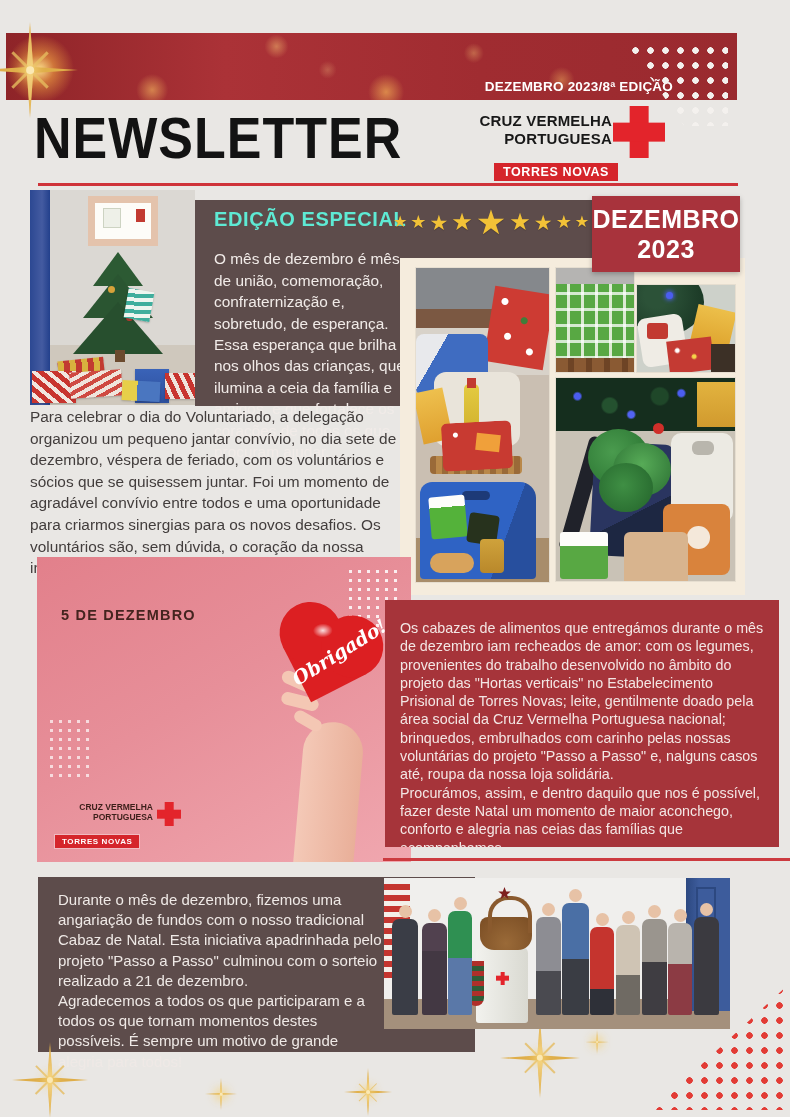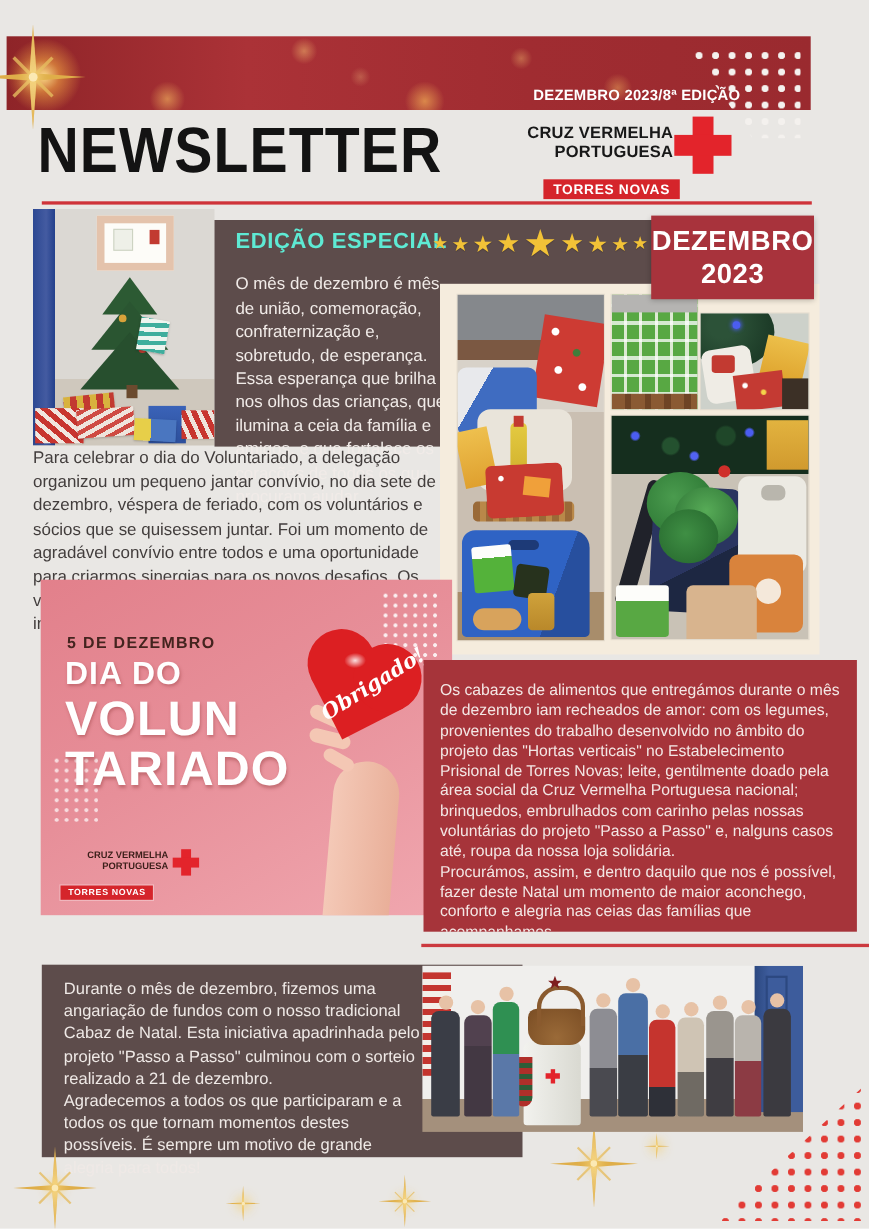--- a/index.html
+++ b/index.html
@@ -156,21 +156,21 @@
 
   
   .dez-badge{left:592px;top:196px;width:148px;height:76px;background:#a8333c;color:#fff;
     display:flex;flex-direction:column;align-items:center;justify-content:center;
     font-size:25px;font-weight:800;line-height:30px;box-shadow:0 2px 5px rgba(0,0,0,.25);letter-spacing:.5px;}
 
   
   .para-volunteer{left:30px;top:406px;width:378px;font-size:15.4px;line-height:21.6px;color:#423d3c;}
 
   
-  .poster{left:37px;top:527px;width:374px;height:305px;overflow:hidden;
+  .poster{left:37px;top:557px;width:374px;height:305px;overflow:hidden;
     background:linear-gradient(150deg,#e2808b 0%,#e78f99 45%,#f0a7af 100%);}
   .pdots{background-image:radial-gradient(rgba(255,255,255,.85) 1.6px,transparent 2px);
     background-size:9px 9px;}
   .poster-dots-tr{right:13px;top:10px;width:52px;height:68px;}
   .poster-dots-l{left:10px;top:160px;width:42px;height:60px;opacity:.8;}
   .poster-date{left:24px;top:50px;font-size:14.5px;font-weight:800;color:#44241f;letter-spacing:1.2px;}
   .poster-title{left:22px;top:68px;color:#fff;font-weight:900;text-shadow:1px 2px 3px rgba(130,40,40,.35);}
   .poster-title .l1{font-size:29px;line-height:36px;letter-spacing:1px;}
   .poster-title .l2,.poster-title .l3{font-size:44px;line-height:46px;letter-spacing:1px;}
   .hand-arm{right:52px;bottom:-10px;width:60px;height:150px;
@@ -339,25 +339,20 @@
     <div>DEZEMBRO</div>
     <div>2023</div>
   </div>
 
   <p class="para-volunteer abs" style="margin:0;">Para celebrar o dia do Voluntariado, a delegação organizou um pequeno jantar convívio, no dia sete de dezembro, véspera de feriado, com os voluntários e sócios que se quisessem juntar. Foi um momento de agradável convívio entre todos e uma oportunidade para criarmos sinergias para os novos desafios. Os voluntários são, sem dúvida, o coração da nossa instituição!</p>
 
   <div class="poster abs">
     <div class="pdots poster-dots-tr abs"></div>
     <div class="pdots poster-dots-l abs"></div>
     <div class="poster-date abs">5 DE DEZEMBRO</div>
-    <div class="poster-title abs">
-      <div class="l1">DIA DO</div>
-      <div class="l2">VOLUN</div>
-      <div class="l3">TARIADO</div>
-    </div>
     <div class="hand-arm abs"></div>
     <div class="finger f1"></div>
     <div class="finger f2"></div>
     <div class="finger f3"></div>
     <div class="heart-wrap abs">
       <div class="heart-shape"></div>
       <div class="heart-shine abs"></div>
       <div class="heart-text">Obrigado!</div>
     </div>
     <div class="poster-logo-text abs">

